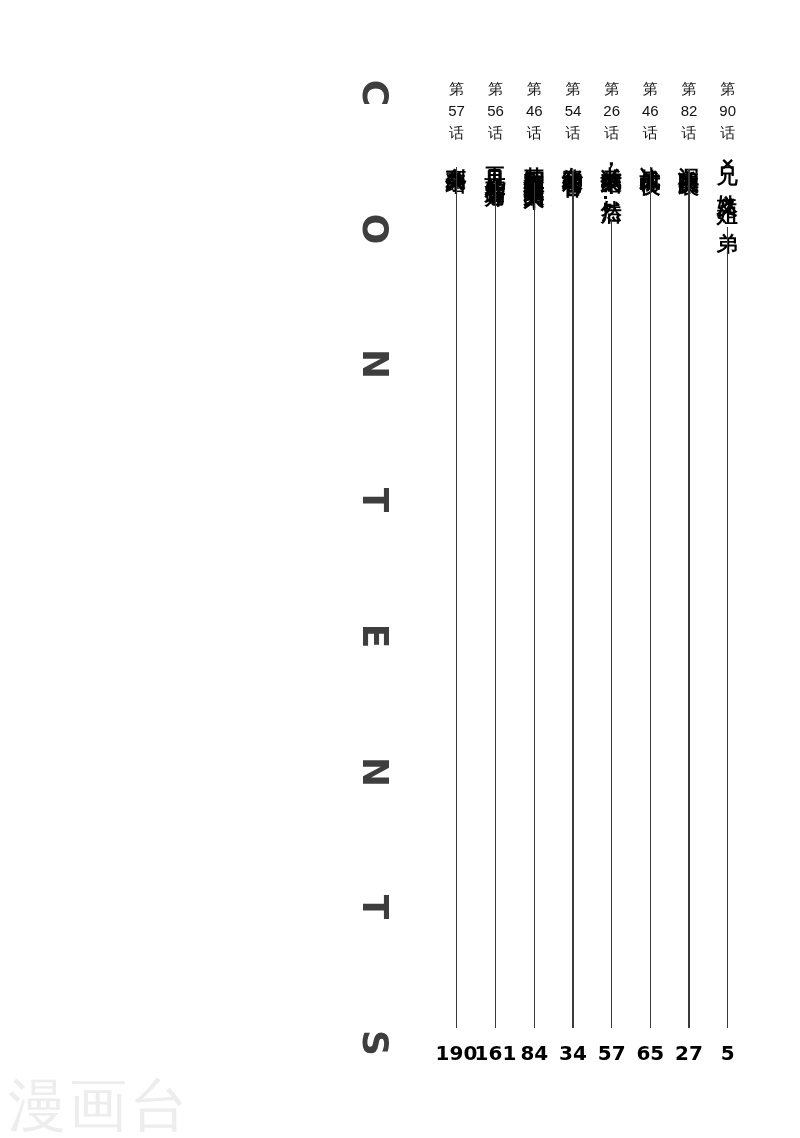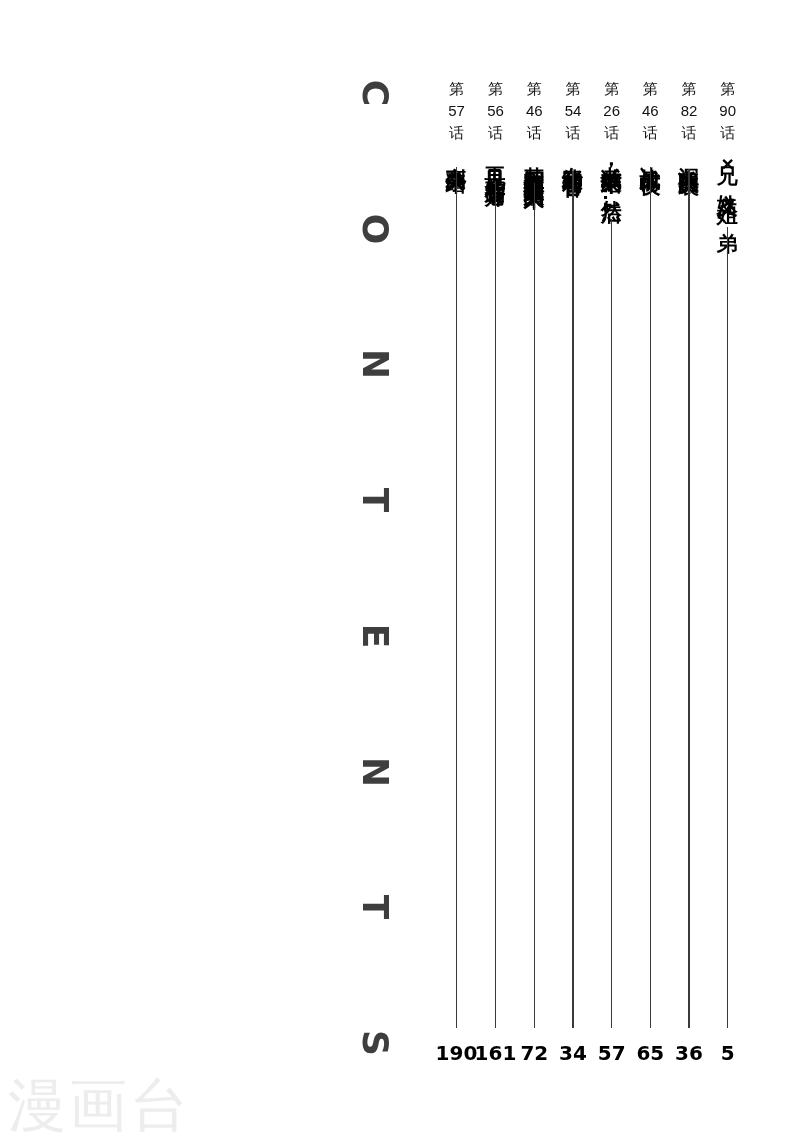--- a/index.html
+++ b/index.html
@@ -133,21 +133,21 @@
     </div>
 
     <div class="chapter-col">
       <div class="chapter-label">
         <span>第</span>
         <span>82</span>
         <span>话</span>
       </div>
       <div class="chapter-title">深夜的决裂</div>
       <div class="leader-line"></div>
-      <div class="page-number">36</div>
+      <div class="page-number">27</div>
     </div>
 
     <div class="chapter-col">
       <div class="chapter-label">
         <span>第</span>
         <span>46</span>
         <span>话</span>
       </div>
       <div class="chapter-title">决战前夜</div>
       <div class="leader-line"></div>
@@ -177,21 +177,21 @@
     </div>
 
     <div class="chapter-col">
       <div class="chapter-label">
         <span>第</span>
         <span>46</span>
         <span>话</span>
       </div>
       <div class="chapter-title">莉智香的过去和奈绪的未来</div>
       <div class="leader-line"></div>
-      <div class="page-number">72</div>
+      <div class="page-number">84</div>
     </div>
 
     <div class="chapter-col">
       <div class="chapter-label">
         <span>第</span>
         <span>56</span>
         <span>话</span>
       </div>
       <div class="chapter-title">再见 莉智香老师</div>
       <div class="leader-line"></div>

